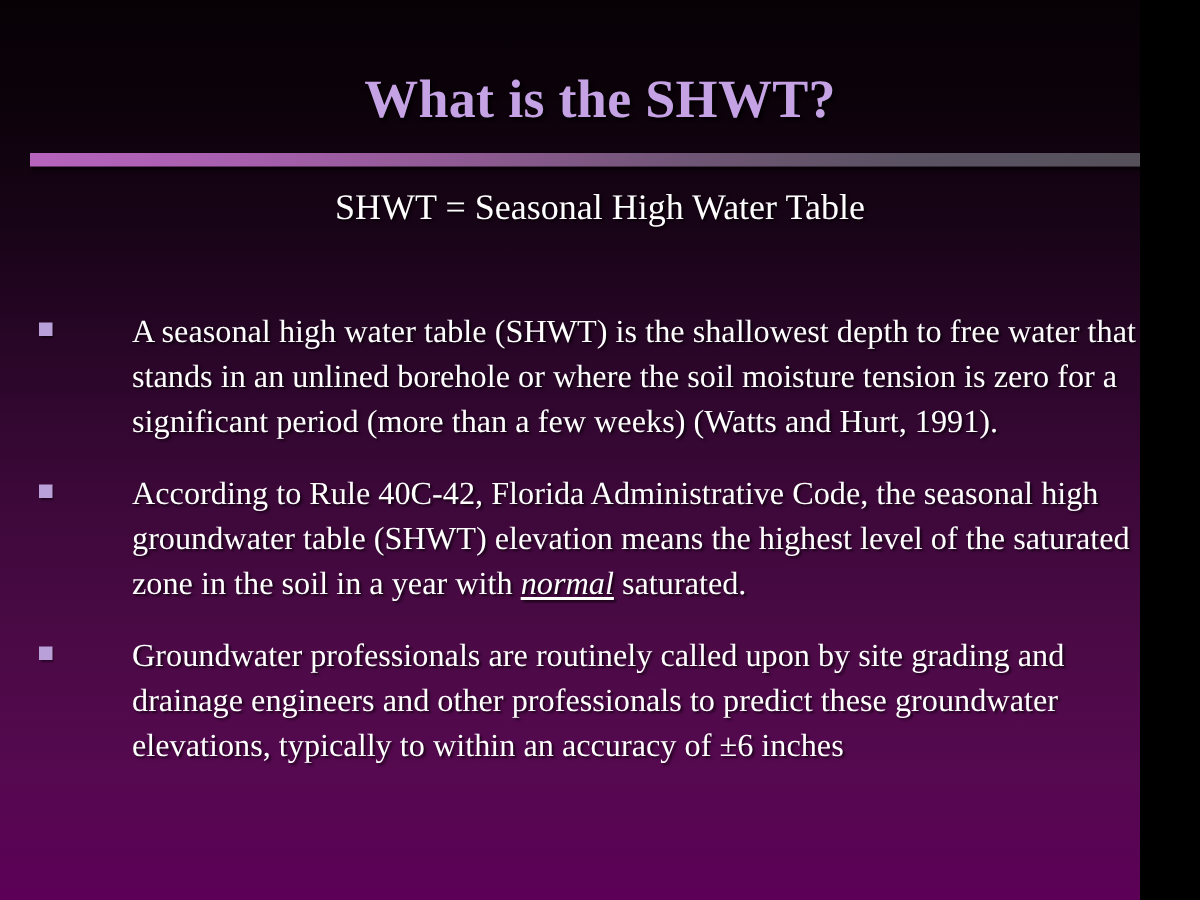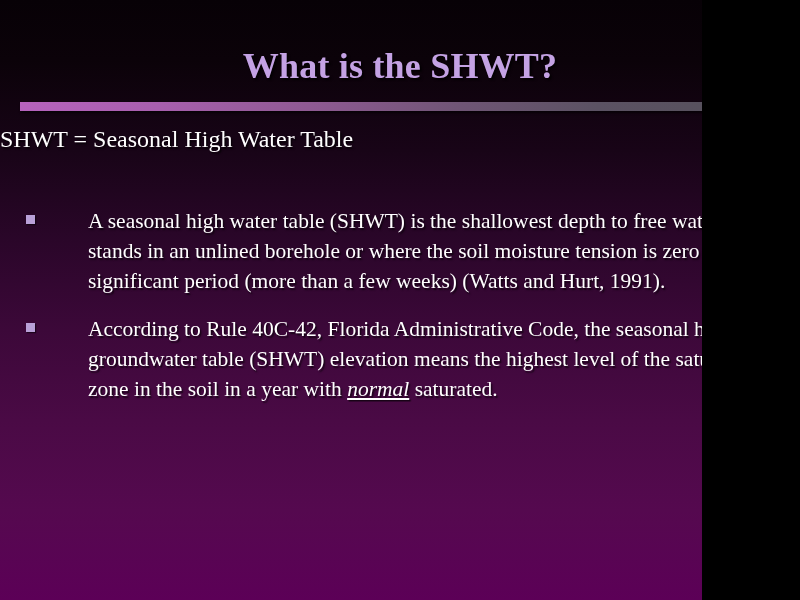--- a/index.html
+++ b/index.html
@@ -3,21 +3,21 @@
 <meta charset="utf-8">
 <title>Slide</title>
 <style>
   html, body {
     margin: 0;
     padding: 0;
     background: #000;
   }
   #slide {
     position: relative;
-    width: 702px;
+    width: 760px;
     height: 600px;
     overflow: hidden;
     background: linear-gradient(to bottom,
         #070106 0%,
         #0b0209 10%,
         #180417 25%,
         #2a0629 40%,
         #3c0839 55%,
         #4a0a45 70%,
         #55094f 85%,
@@ -62,21 +62,21 @@
         #55505a 100%);
     box-shadow: 1px 2px 2px rgba(0,0,0,0.6);
   }
 
   
   #subtitle-block {
     position: absolute;
     top: 124px;
     left: 0;
     width: 800px;
-    text-align: left;
+    text-align: center;
   }
   #subtitle {
     display: inline-block;
     font-size: 24px;
     line-height: 30px;
     color: #ffffff;
     text-shadow: 1.5px 1.5px 1.5px rgba(0,0,0,0.7);
     white-space: nowrap;
   }
 
@@ -136,16 +136,20 @@
     <div class="bullet-row">
       <span class="bullet-marker"></span>
       <span class="bullet-text">A seasonal high water table (SHWT) is the shallowest depth to free water that stands in an unlined borehole or where the soil moisture tension is zero for a significant period (more than a few weeks) (Watts and Hurt, 1991).</span>
     </div>
 
     <div class="bullet-row">
       <span class="bullet-marker"></span>
       <span class="bullet-text"><span>According to Rule 40C-42, Florida Administrative Code, the seasonal high groundwater table (SHWT) elevation means the highest level of the saturated zone in the soil in a year with </span><span class="em-normal">normal</span><span> saturated.</span></span>
       </div>
 
+    <div class="bullet-row">
+      <span class="bullet-marker"></span>
+      <span class="bullet-text">Groundwater professionals are routinely called upon by site grading and drainage engineers and other professionals to predict these groundwater elevations,  typically to within an accuracy of ±6 inches</span>
+    </div>
 
   </div>
 
 </div>
 
 </body></html>

